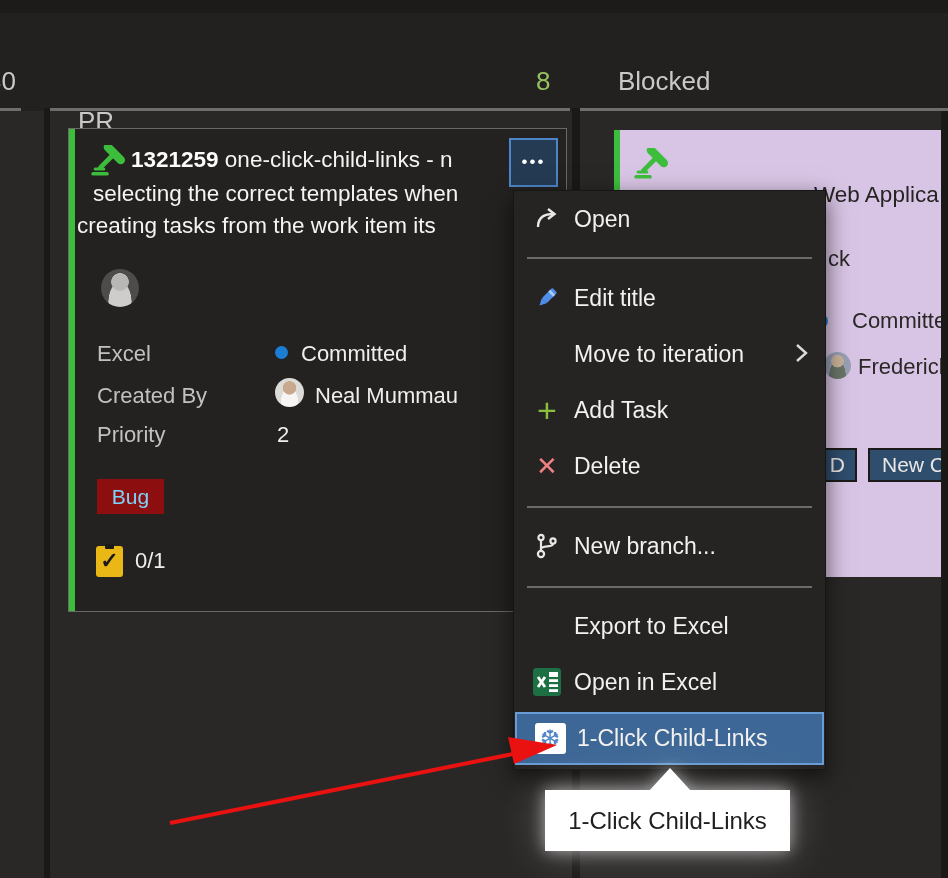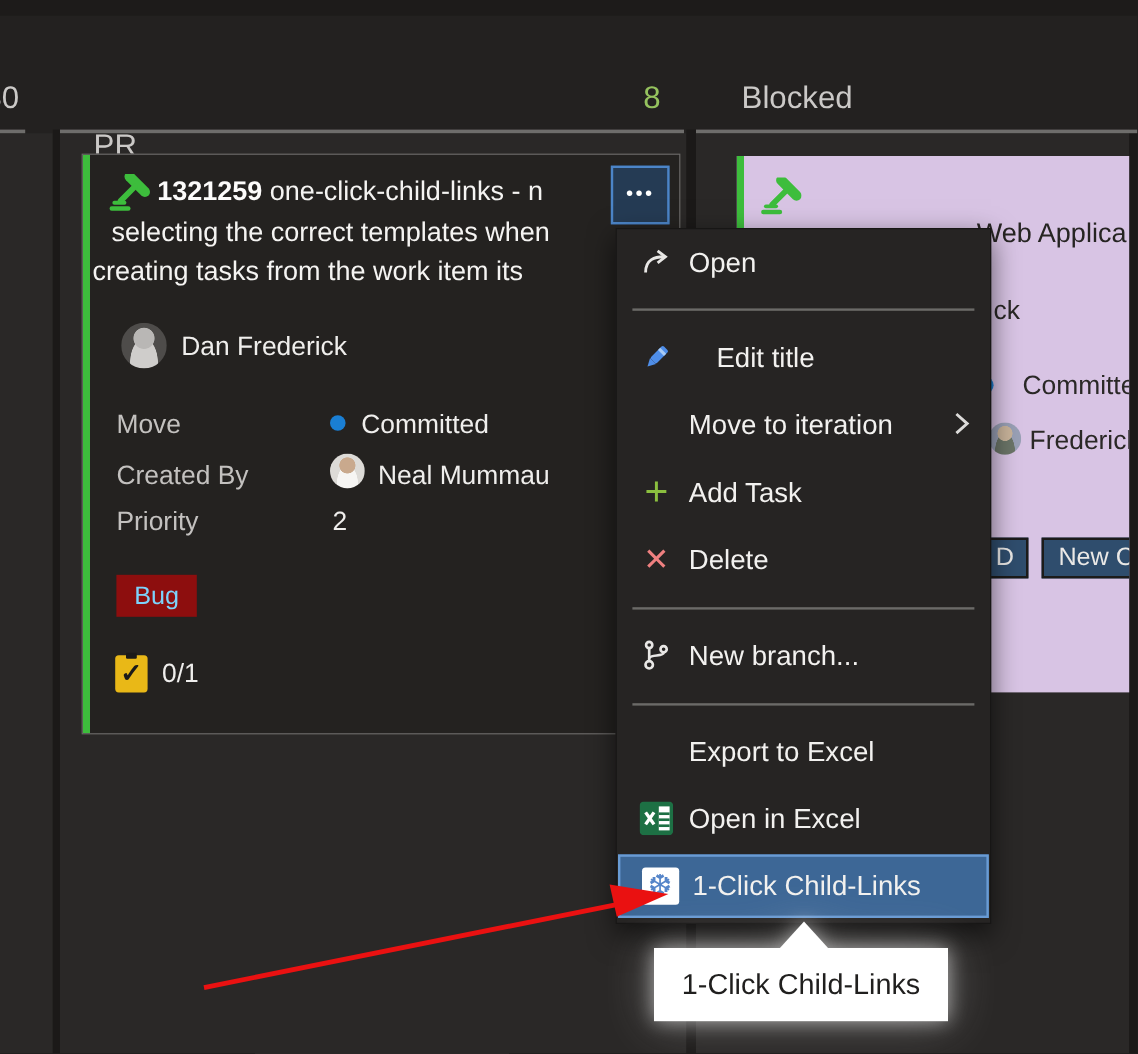--- a/index.html
+++ b/index.html
@@ -135,23 +135,22 @@
     </svg>
     <div class="abs card-title nowrap" style="left:62px;top:18px;">
       <b>1321259</b><span> one-click-child-links - n</span>
     </div>
     <div class="abs card-title nowrap" style="left:24px;top:52px;">selecting the correct templates when</div>
     <div class="abs card-title nowrap" style="left:8px;top:84px;">creating tasks from the work item its</div>
 
     <div class="abs more-btn">•••</div>
 
     <div class="abs avatar" style="left:32px;top:140px;width:38px;height:38px;"></div>
-    <div class="abs fld-value nowrap" style="left:82px;top:147px;">Dan Frederick</div>
-
-    <div class="abs fld-label nowrap" style="left:28px;top:212px;">Move</div>
+
+    <div class="abs fld-label nowrap" style="left:28px;top:212px;">Excel</div>
     <div class="abs dot" style="left:206px;top:217px;"></div>
     <div class="abs fld-value nowrap" style="left:232px;top:212px;">Committed</div>
 
     <div class="abs fld-label nowrap" style="left:28px;top:254px;">Created By</div>
     <div class="abs avatar nm" style="left:206px;top:249px;width:29px;height:29px;"></div>
     <div class="abs fld-value nowrap" style="left:246px;top:254px;">Neal Mummau</div>
 
     <div class="abs fld-label nowrap" style="left:28px;top:293px;">Priority</div>
     <div class="abs fld-value nowrap" style="left:208px;top:293px;">2</div>
 
@@ -167,21 +166,21 @@
       <span class="ico">
         <svg width="28" height="26" viewBox="0 0 28 26">
             <path d="M5 21 C5 10 13 8 20 8" fill="none" stroke="#e8e7e5" stroke-width="2.4"></path>
             <path d="M15 3 L21.5 8 L15 13" fill="none" stroke="#e8e7e5" stroke-width="2.4"></path>
           </svg>
       </span>
       <span class="lbl">Open</span>
     </div>
     <div class="mdiv" style="top:66px;"></div>
 
-    <div class="mi" style="top:79px;gap:23px;">
+    <div class="mi" style="top:79px;">
       <span class="ico">
         <svg width="26" height="26" viewBox="0 0 26 26">
             <g transform="rotate(45 13 13)">
               <rect x="9.5" y="2" width="7" height="15" rx="1.5" fill="#4f8ee8"></rect>
               <rect x="9.5" y="5" width="7" height="2.6" fill="#a9cbf4"></rect>
               <path d="M9.5 17 L16.5 17 L13 23.5 Z" fill="#4f8ee8"></path>
             </g>
           </svg>
       </span>
       <span class="lbl">Edit title</span>

